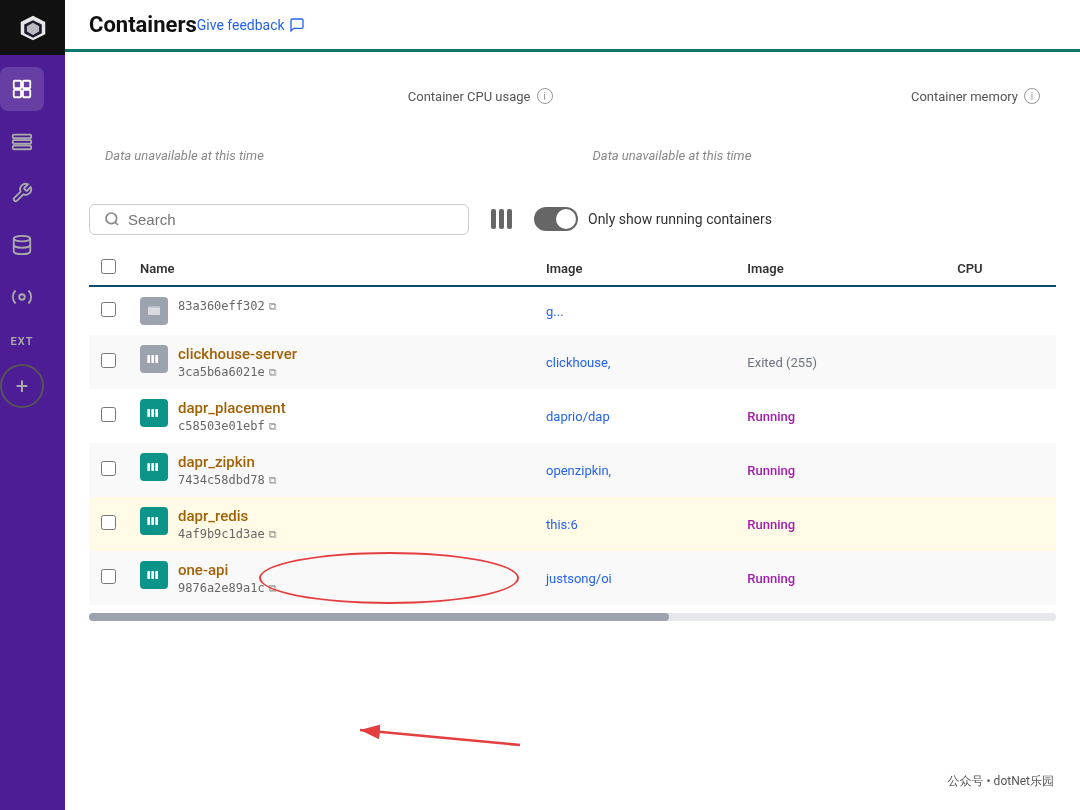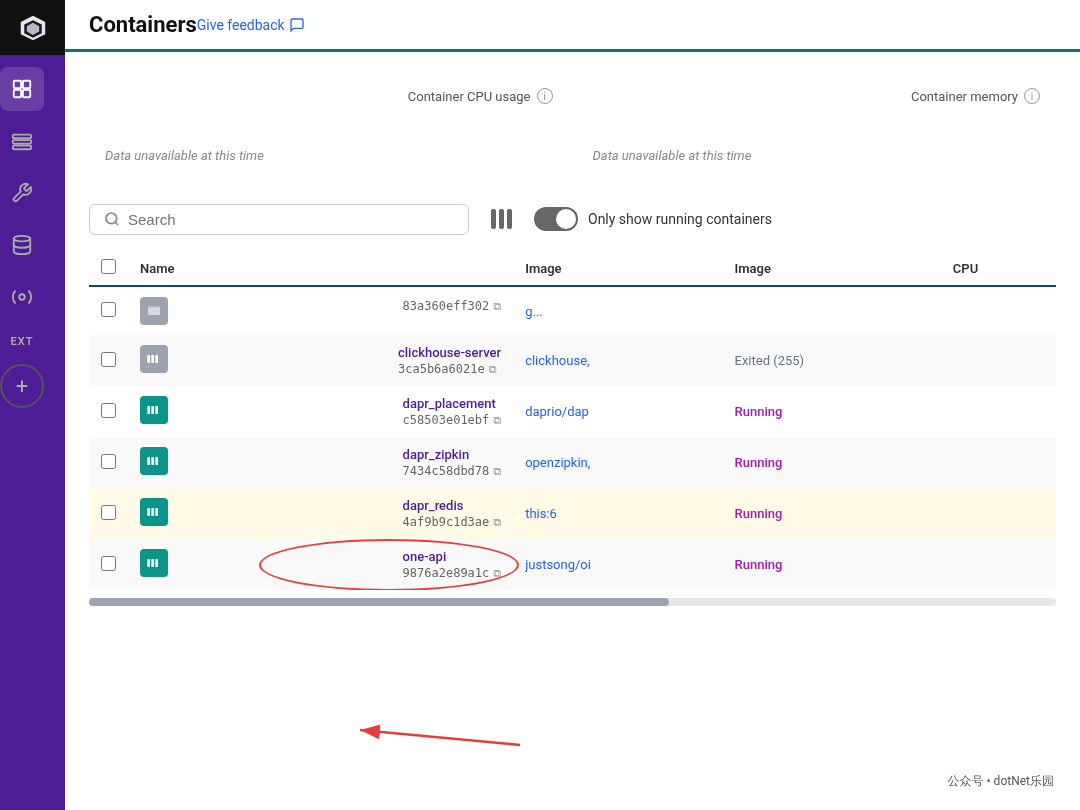--- a/index.html
+++ b/index.html
@@ -246,28 +246,27 @@
       font-size: 14px;
       flex-shrink: 0;
     }
     .icon-teal { background: #0d9488; color: #fff; }
     .icon-gray { background: #9ca3af; color: #fff; }
 
     .container-name-cell {
       display: flex;
       align-items: flex-start;
       gap: 10px;
-      justify-content: space-between;
     }
     .container-name-info { display: flex; flex-direction: column; }
     .container-link {
-      color: #4c1d95;
+      color: #a16207;
       text-decoration: none;
       font-weight: 500;
-      font-size: 13px;
+      font-size: 15px;
     }
     .container-id {
       display: flex;
       align-items: center;
       gap: 4px;
       color: #666;
       font-size: 12px;
       font-family: monospace;
       margin-top: 2px;
     }

